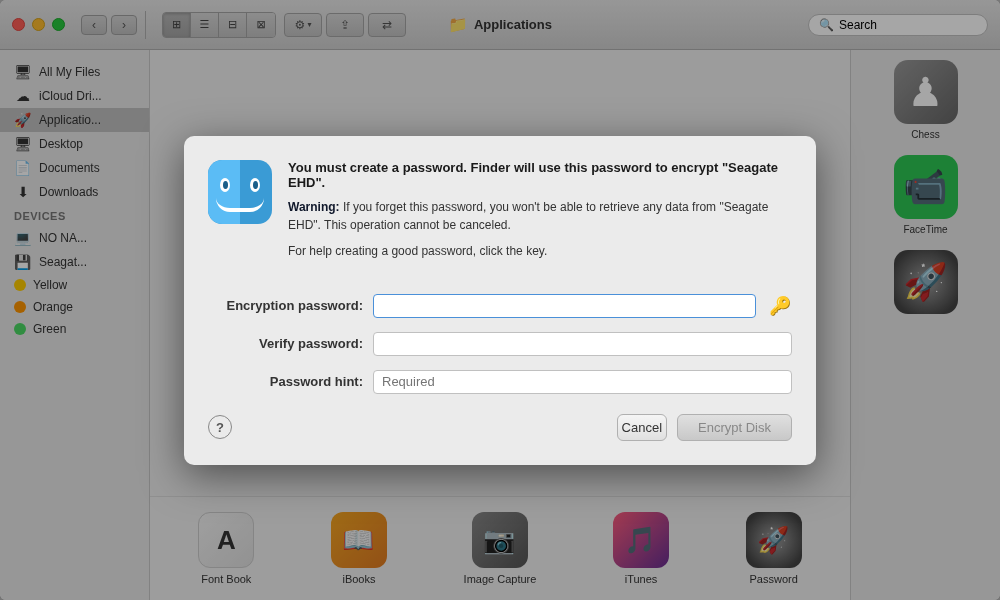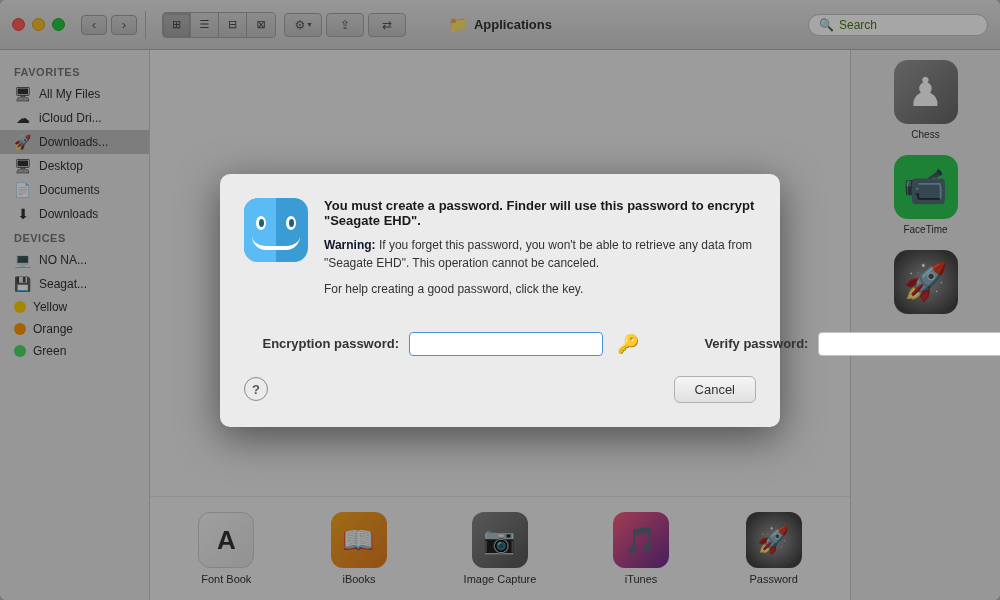--- a/index.html
+++ b/index.html
@@ -272,21 +272,21 @@
       background: rgba(0,0,0,0.35);
       display: flex;
       align-items: center;
       justify-content: center;
       z-index: 100;
     }
 
     .modal {
       background: #ebebeb;
       border-radius: 10px;
-      width: 560px;
+      width: 632px;
       box-shadow: 0 10px 40px rgba(0,0,0,0.5);
       padding: 24px;
       position: relative;
     }
 
     .modal-header {
       display: flex;
       gap: 16px;
       margin-bottom: 16px;
     }
@@ -390,21 +390,21 @@
     }
 
     .modal-hint {
       font-size: 12px;
       color: #333;
       margin-bottom: 20px;
     }
 
     .modal-form {
       display: flex;
-      flex-direction: row;
+      flex-direction: column;
       gap: 14px;
       margin-bottom: 20px;
     }
 
     .form-row {
       display: flex;
       align-items: center;
       gap: 10px;
     }
 
@@ -464,21 +464,21 @@
       color: #555;
       cursor: pointer;
     }
 
     .modal-buttons {
       display: flex;
       gap: 10px;
     }
 
     .btn-cancel {
-      padding: 5px 20px;
+      padding: 5px 4px;
       background: linear-gradient(to bottom, #f5f5f5, #e0e0e0);
       border: 1px solid #b0b0b0;
       border-radius: 6px;
       font-size: 13px;
       color: #333;
       cursor: pointer;
     }
 
     .btn-encrypt {
       padding: 5px 20px;
@@ -565,40 +565,39 @@
       <div class="action-btn">⇄</div>
     </div>
 
     <div class="window-title">
       <span class="window-title-icon">📁</span>
       <span>Applications</span>
     </div>
 
     <div class="search-bar">
       <span style="font-size:12px;">🔍</span>
-      <span style="font-size:12px; color:#4d7c0f;">Search</span>
+      <span style="font-size:12px; color:#000000;">Search</span>
     </div>
   </div>
 
   <div class="main-area">
 
     <div class="sidebar">
-      <div class="sidebar-section-title">Favorites</div>
 
       <div class="sidebar-item">
         <span class="sidebar-icon">🖥</span>
         <span class="sidebar-item-label">All My Files</span>
       </div>
       <div class="sidebar-item">
         <span class="sidebar-icon">☁</span>
         <span class="sidebar-item-label">iCloud Dri...</span>
       </div>
       <div class="sidebar-item active">
         <span class="sidebar-icon">🚀</span>
-        <span class="sidebar-item-label">Downloads...</span>
+        <span class="sidebar-item-label">Applicatio...</span>
       </div>
       <div class="sidebar-item">
         <span class="sidebar-icon">🖥</span>
         <span class="sidebar-item-label">Desktop</span>
       </div>
       <div class="sidebar-item">
         <span class="sidebar-icon">📄</span>
         <span class="sidebar-item-label">Documents</span>
       </div>
       <div class="sidebar-item">
@@ -715,23 +714,28 @@
       <div class="modal-form">
         <div class="form-row">
           <label class="form-label">Encryption password:</label>
           <input type="password" class="form-input" style="">
           <span class="key-icon">🔑</span>
         </div>
         <div class="form-row">
           <label class="form-label">Verify password:</label>
           <input type="password" class="form-input normal" style="">
         </div>
+        <div class="form-row">
+          <label class="form-label">Password hint:</label>
+          <input type="text" class="form-input placeholder-only" placeholder="Required" style="">
+        </div>
       </div>
 
       <div class="modal-footer">
         <button class="help-btn">?</button>
         <div class="modal-buttons">
           <button class="btn-cancel">Cancel</button>
+          <button class="btn-encrypt">Encrypt Disk</button>
         </div>
       </div>
     </div>
   </div>
 </div>
 
 </body></html>

